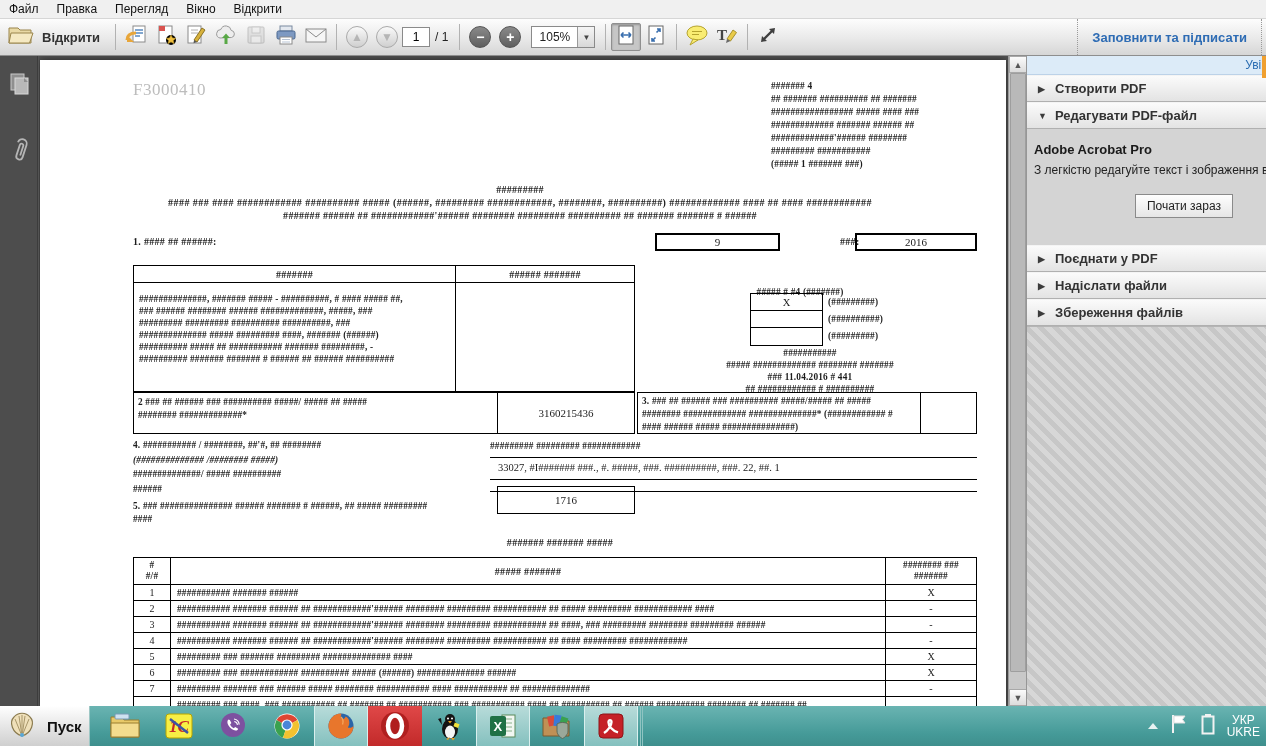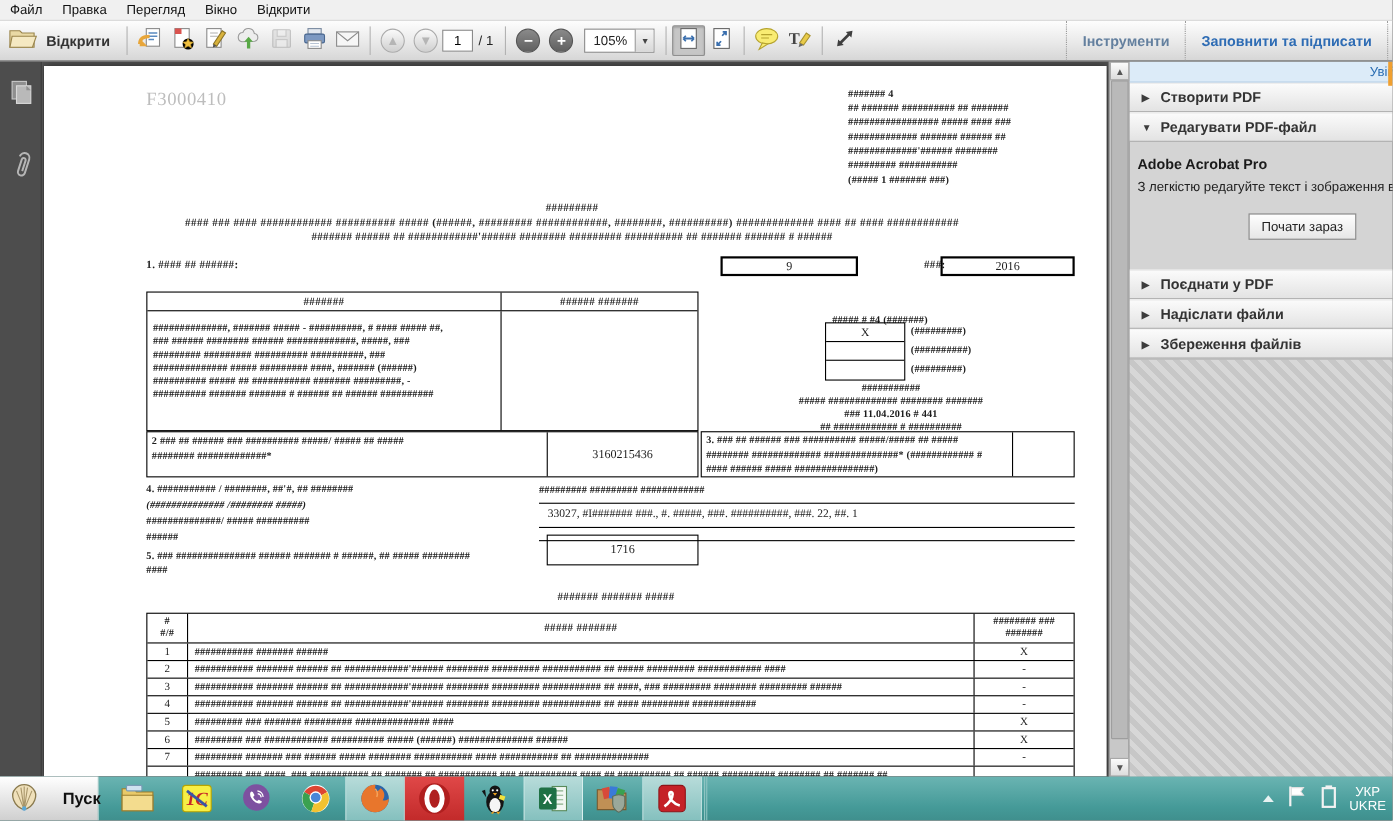--- a/index.html
+++ b/index.html
@@ -83,21 +83,21 @@
   .sect{height:27px;flex:none;display:flex;align-items:center;gap:9px;padding:0 11px;background:linear-gradient(#fbfbfb,#e3e3e3);border-top:1px solid #f4f4f4;border-bottom:1px solid #b0b0b0;font-size:13px;font-weight:bold;color:#333}
   .sect .tri{font-size:9px;color:#3c3c3c;width:8px}
   .panel-content{height:116px;flex:none;padding:13px 6px 0 7px;position:relative}
   .promo-title{font-size:13px;font-weight:bold;color:#1a1a1a}
   .promo-text{font-size:12px;color:#222;margin-top:6px;white-space:nowrap;overflow:hidden;width:236px}
   .cta{display:block;margin:17px 27px 0 auto;padding:4px 11px;font-size:12px;color:#222;background:linear-gradient(#fefefe,#e6e6e6);border:1px solid #8a8a8a;font-family:"Liberation Sans",sans-serif}
   .hatch{flex:1;background:repeating-linear-gradient(45deg,#d7d7d7 0 5px,#c7c7c7 5px 10px);border-top:1px solid #b5b5b5}
 
   
   .taskbar{position:absolute;bottom:0;left:0;right:0;height:40px;background:linear-gradient(#6ab4b2,#459a98 70%,#3f8f8d);display:flex;align-items:center;z-index:40}
-  .start{width:90px;height:40px;background:linear-gradient(#ffffff,#e2e2e2 60%,#cfcfcf);display:flex;align-items:center;gap:20px;padding-left:7px;border-right:1px solid #9ec7c5;flex:none}
+  .start{width:90px;height:40px;background:linear-gradient(#ffffff,#e2e2e2 60%,#cfcfcf);display:flex;align-items:center;gap:10px;padding-left:7px;border-right:1px solid #9ec7c5;flex:none}
   .start-label{font-size:15px;font-weight:bold;color:#111}
   .ql{display:flex;align-items:center;margin-left:8px}
   .tile{width:54px;height:40px;display:flex;align-items:center;justify-content:center;flex:none}
   .tile.open{background:linear-gradient(#b8dcda,#84c0be);border-left:1px solid #d9efee;border-right:1px solid #d9efee}
   .tile.opera-tile{background:linear-gradient(#e04848,#c22a2a)}
   .tb-sep{width:3px;height:40px;border-left:1px solid #8fc4c2;border-right:1px solid #8fc4c2;margin-left:2px}
   .tray{position:absolute;right:6px;top:0;height:40px;display:flex;align-items:center;gap:11px}
   .tray-tri{width:0;height:0;border-left:5px solid transparent;border-right:5px solid transparent;border-bottom:6px solid #e8f2f2}
   .lang{color:#fff;font-size:12px;font-weight:normal;line-height:12px;text-align:center}
 </style>
@@ -232,23 +232,20 @@
 
   <div class="tbtn">
     <span><svg width="22" height="22" viewBox="0 0 22 22">
           <path d="M6 16 L16 6" stroke="#3f3f3f" stroke-width="2.4"></path>
           <path d="M4 18 l1-6 5 5z M18 4 l-6 1 5 5z" fill="#3f3f3f"></path>
         </svg></span>
   </div>
 
   <div class="toolbar-right">
     <div class="tr-item">
-        <span class="tools-label">Інструменти</span>
-      </div>
-    <div class="tr-item">
         <span class="fill-label">Заповнити та підписати</span>
       </div>
   </div>
 </div>
 
 <div class="sidebar">
   <div class="side-btn" style="margin-top:8px">
     <span><svg width="22" height="24" viewBox="0 0 22 24">
           <rect x="3" y="2" width="13" height="16" fill="#8f8f8f" stroke="#c9c9c9"></rect>
           <rect x="7" y="6" width="13" height="16" fill="#b9b9b9" stroke="#d9d9d9"></rect>

